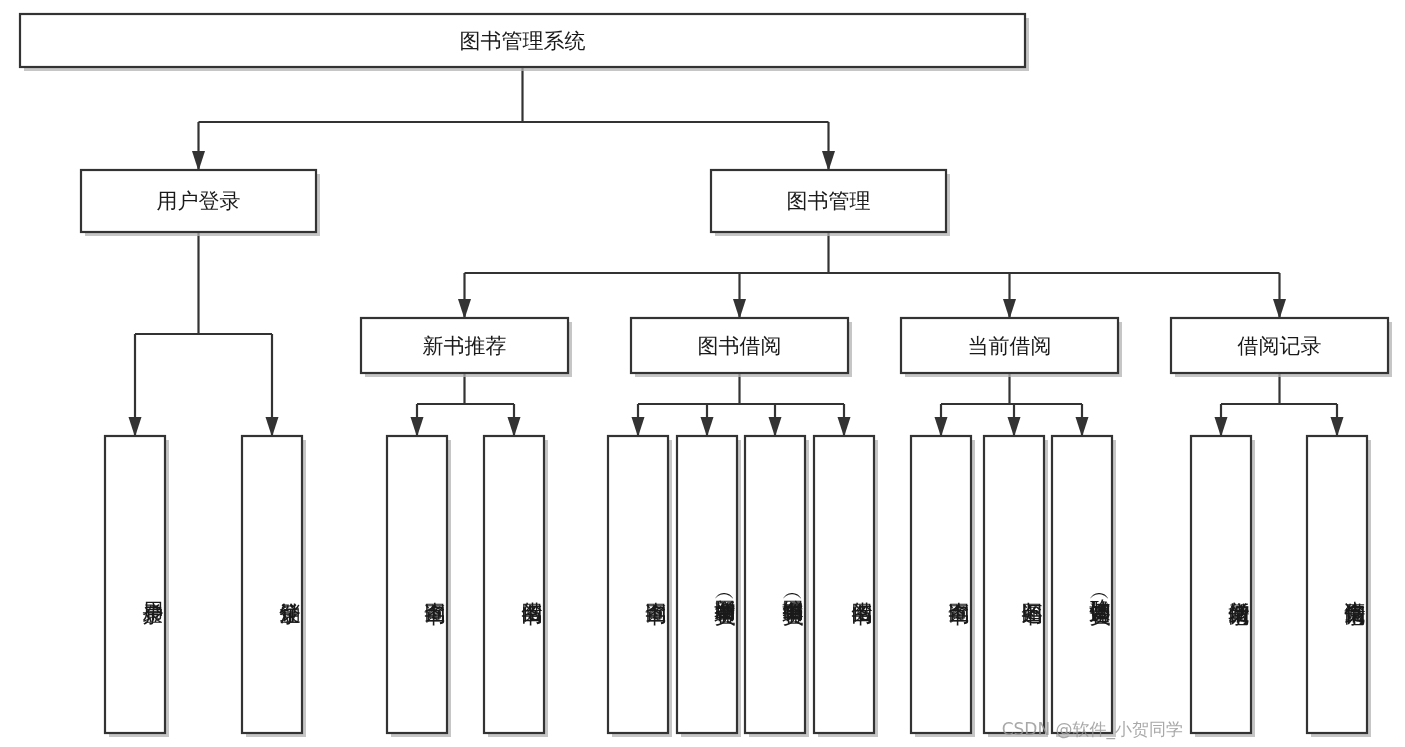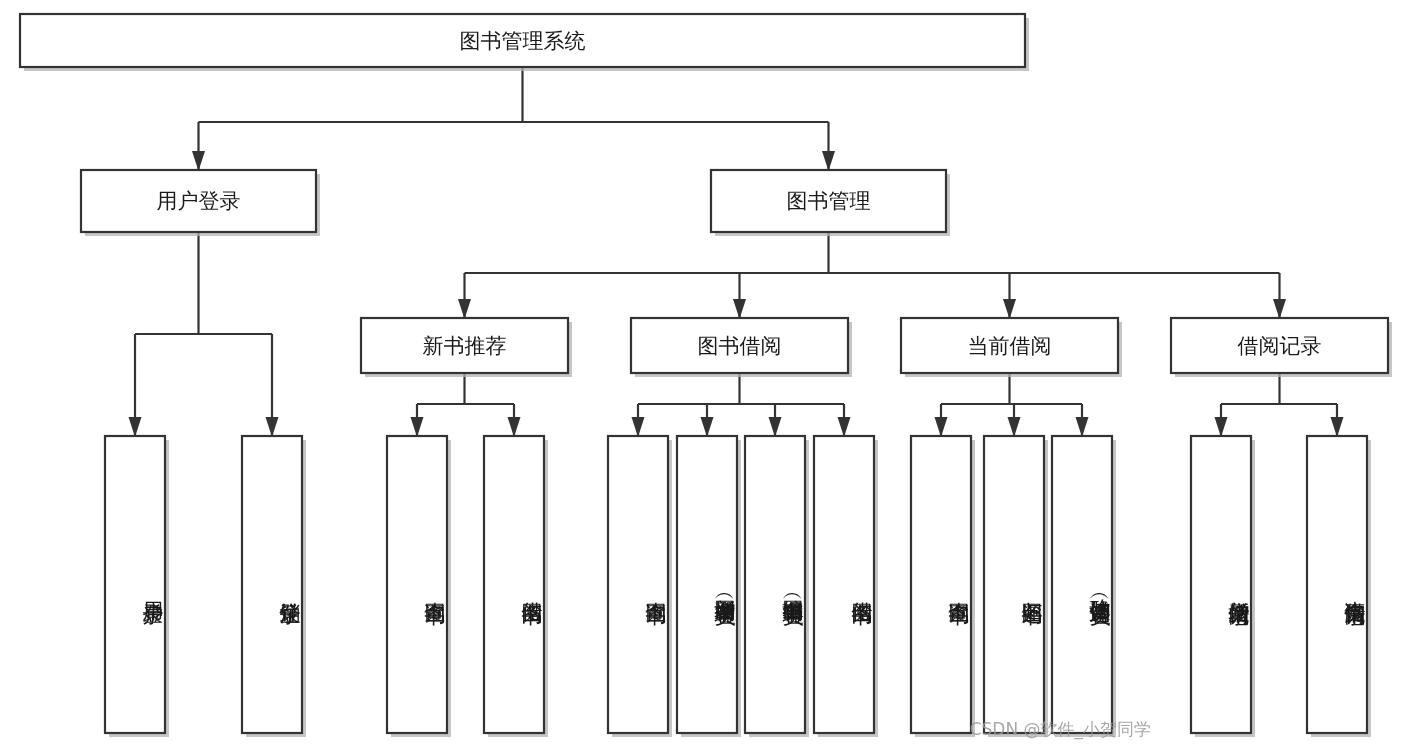--- a/index.html
+++ b/index.html
@@ -10,20 +10,21 @@
   body {
     width: 1405px;
     height: 747px;
     font-family: "DejaVu Sans", "Liberation Sans", sans-serif;
     overflow: hidden;
   }
   #diagram-root {
     position: relative;
     width: 1159px;
     height: 747px;
+    padding-left: 32px;
   }
   svg#flow {
     position: absolute;
     left: 0;
     top: 0;
     width: 1405px;
     height: 747px;
   }
   .node-box {
     fill: #ffffff;

